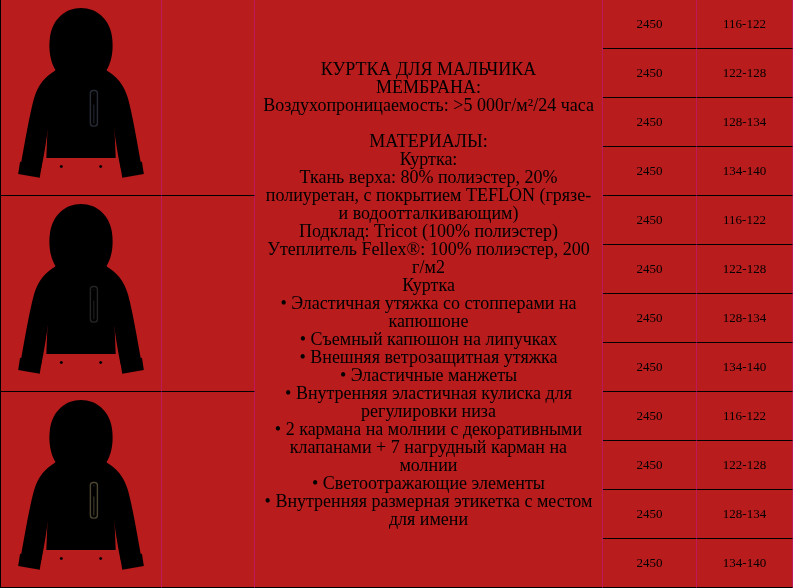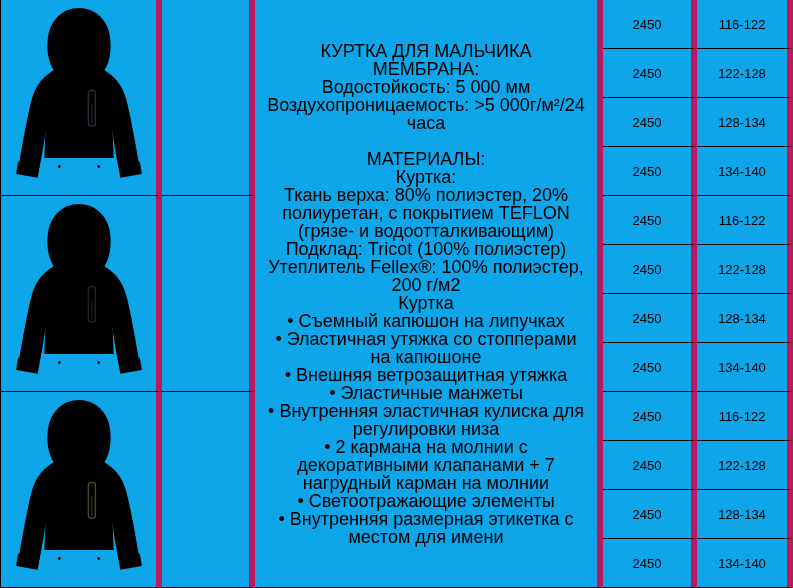--- a/index.html
+++ b/index.html
@@ -8,21 +8,21 @@
     position:relative;
     width:793px;height:588px;
     background:#fff;
     font-family:"Liberation Sans", sans-serif;
     color:#000;
     display:grid;
     grid-template-columns:161px 93px 348px 94px 96px;
     grid-template-rows:repeat(12,49px);
     border-left:1px solid #000;
   }
-  .cell{border-right:6px solid #be185d;border-bottom:1px solid #000;background:#0ea5e9;}
+  .cell{border-right:1px solid #be185d;border-bottom:1px solid #000;background:#b91c1c;font-family:Liberation Serif, serif;}
   .img-cell{display:flex;align-items:center;justify-content:center;padding:2px;}
   .p1{grid-column:1;grid-row:1/span 4;}
   .p2{grid-column:1;grid-row:5/span 4;}
   .p3{grid-column:1;grid-row:9/span 4;}
   .g1{grid-column:2;grid-row:1/span 4;}
   .g2{grid-column:2;grid-row:5/span 4;}
   .g3{grid-column:2;grid-row:9/span 4;}
   .desc-cell{
     grid-column:3;grid-row:1/span 12;
     display:flex;flex-direction:column;justify-content:center;
@@ -111,31 +111,30 @@
   <div class="cell img-cell p3">
     <svg class="jacket" viewBox="0 0 160 200" style="--body: #e9cd4d; --hood: #e2c33e; --lining: #525a6b; --line: #4a4430; --logo: #cf9a35; --pull: #3a3f4d;">
         <use href="#jacket-shape"></use>
       </svg>
   </div>
   <div class="cell g3"></div>
 
   <div class="cell desc-cell">
       <div class="desc-line">КУРТКА ДЛЯ МАЛЬЧИКА</div>
       <div class="desc-line">МЕМБРАНА:</div>
-      <div class="desc-line">Водостойкость: 5 000 мм</div>
       <div class="desc-line">Воздухопроницаемость: &gt;5 000г/м²/24 часа</div>
       <div class="desc-line"></div>
       <div class="desc-line">МАТЕРИАЛЫ:</div>
       <div class="desc-line">Куртка:</div>
       <div class="desc-line">Ткань верха:  80% полиэстер, 20% полиуретан,  с покрытием TEFLON (грязе- и водоотталкивающим)</div>
       <div class="desc-line">Подклад: Tricot (100% полиэстер)</div>
       <div class="desc-line">Утеплитель Fellex®: 100% полиэстер, 200 г/м2</div>
       <div class="desc-line">Куртка</div>
+      <div class="desc-line">• Эластичная утяжка со стопперами на капюшоне</div>
       <div class="desc-line">• Съемный капюшон на липучках</div>
-      <div class="desc-line">• Эластичная утяжка со стопперами на капюшоне</div>
       <div class="desc-line">• Внешняя ветрозащитная утяжка</div>
       <div class="desc-line">• Эластичные манжеты</div>
       <div class="desc-line">• Внутренняя эластичная кулиска для регулировки низа</div>
       <div class="desc-line">• 2 кармана на молнии с декоративными клапанами + 7 нагрудный карман на молнии</div>
       <div class="desc-line">• Светоотражающие элементы</div>
       <div class="desc-line">• Внутренняя размерная этикетка с местом для имени</div>
     </div>
 
   <div class="cell price-cell" style="grid-row:1">2450</div>
   <div class="cell size-cell" style="grid-row:1">116-122</div>

